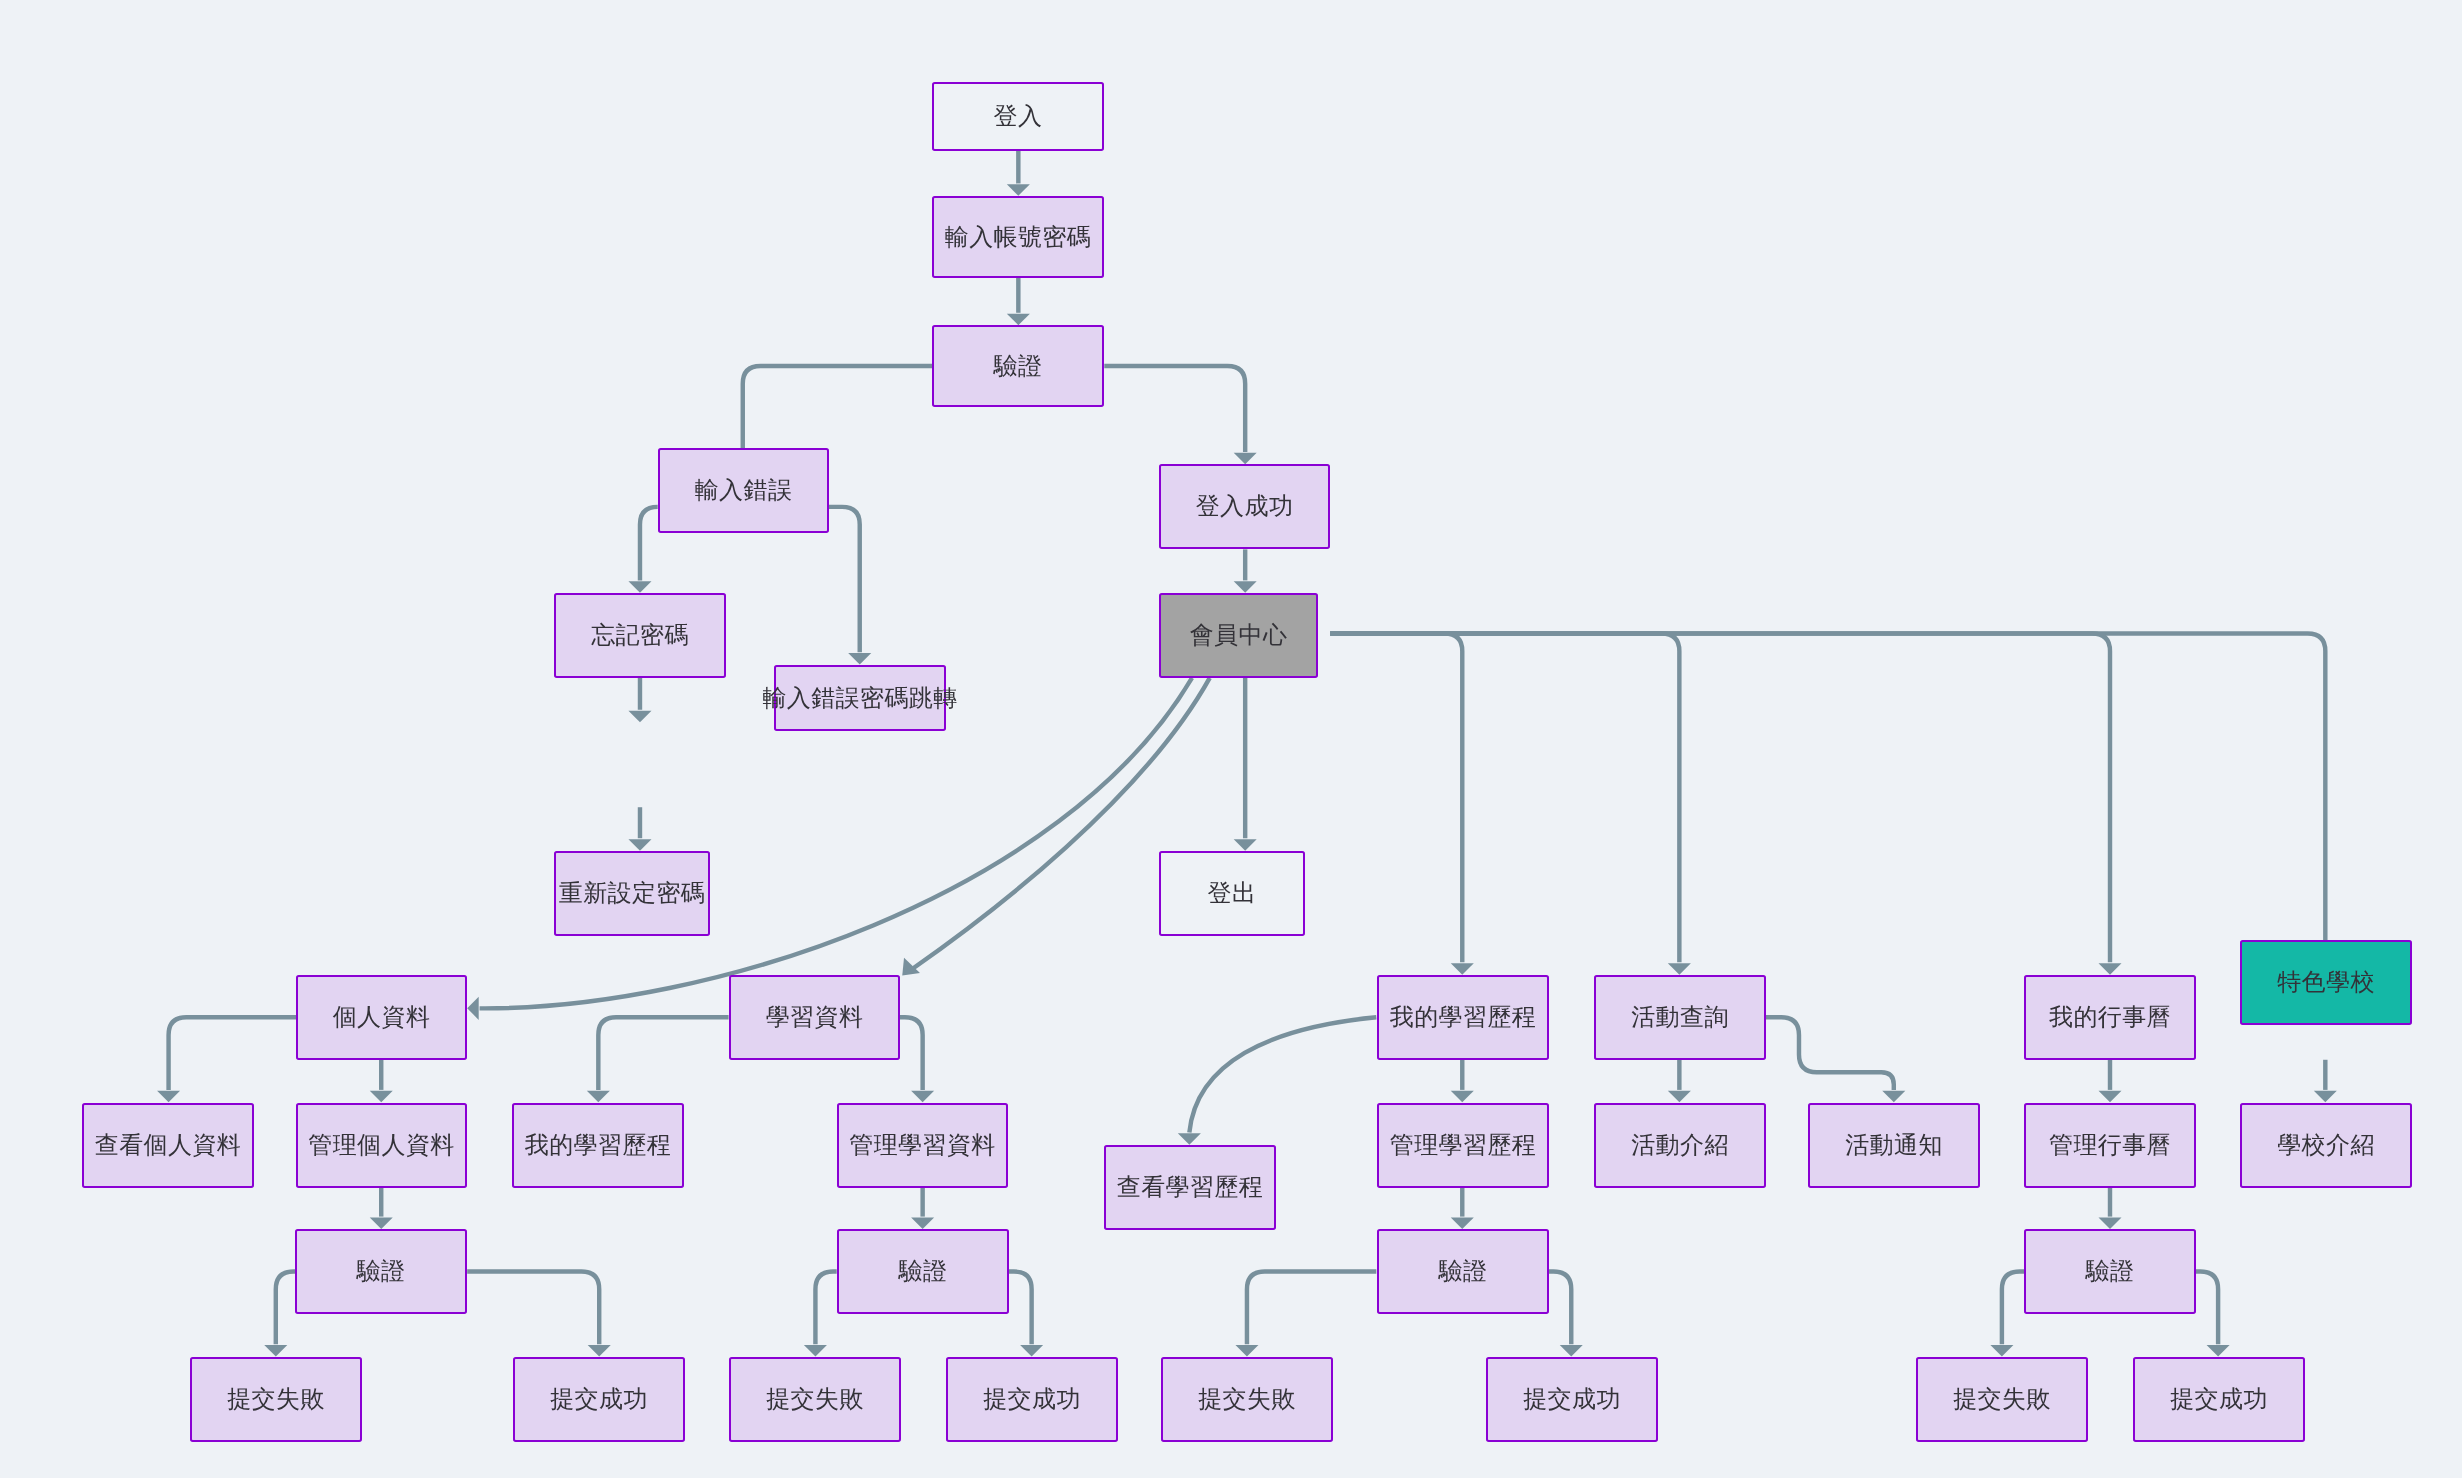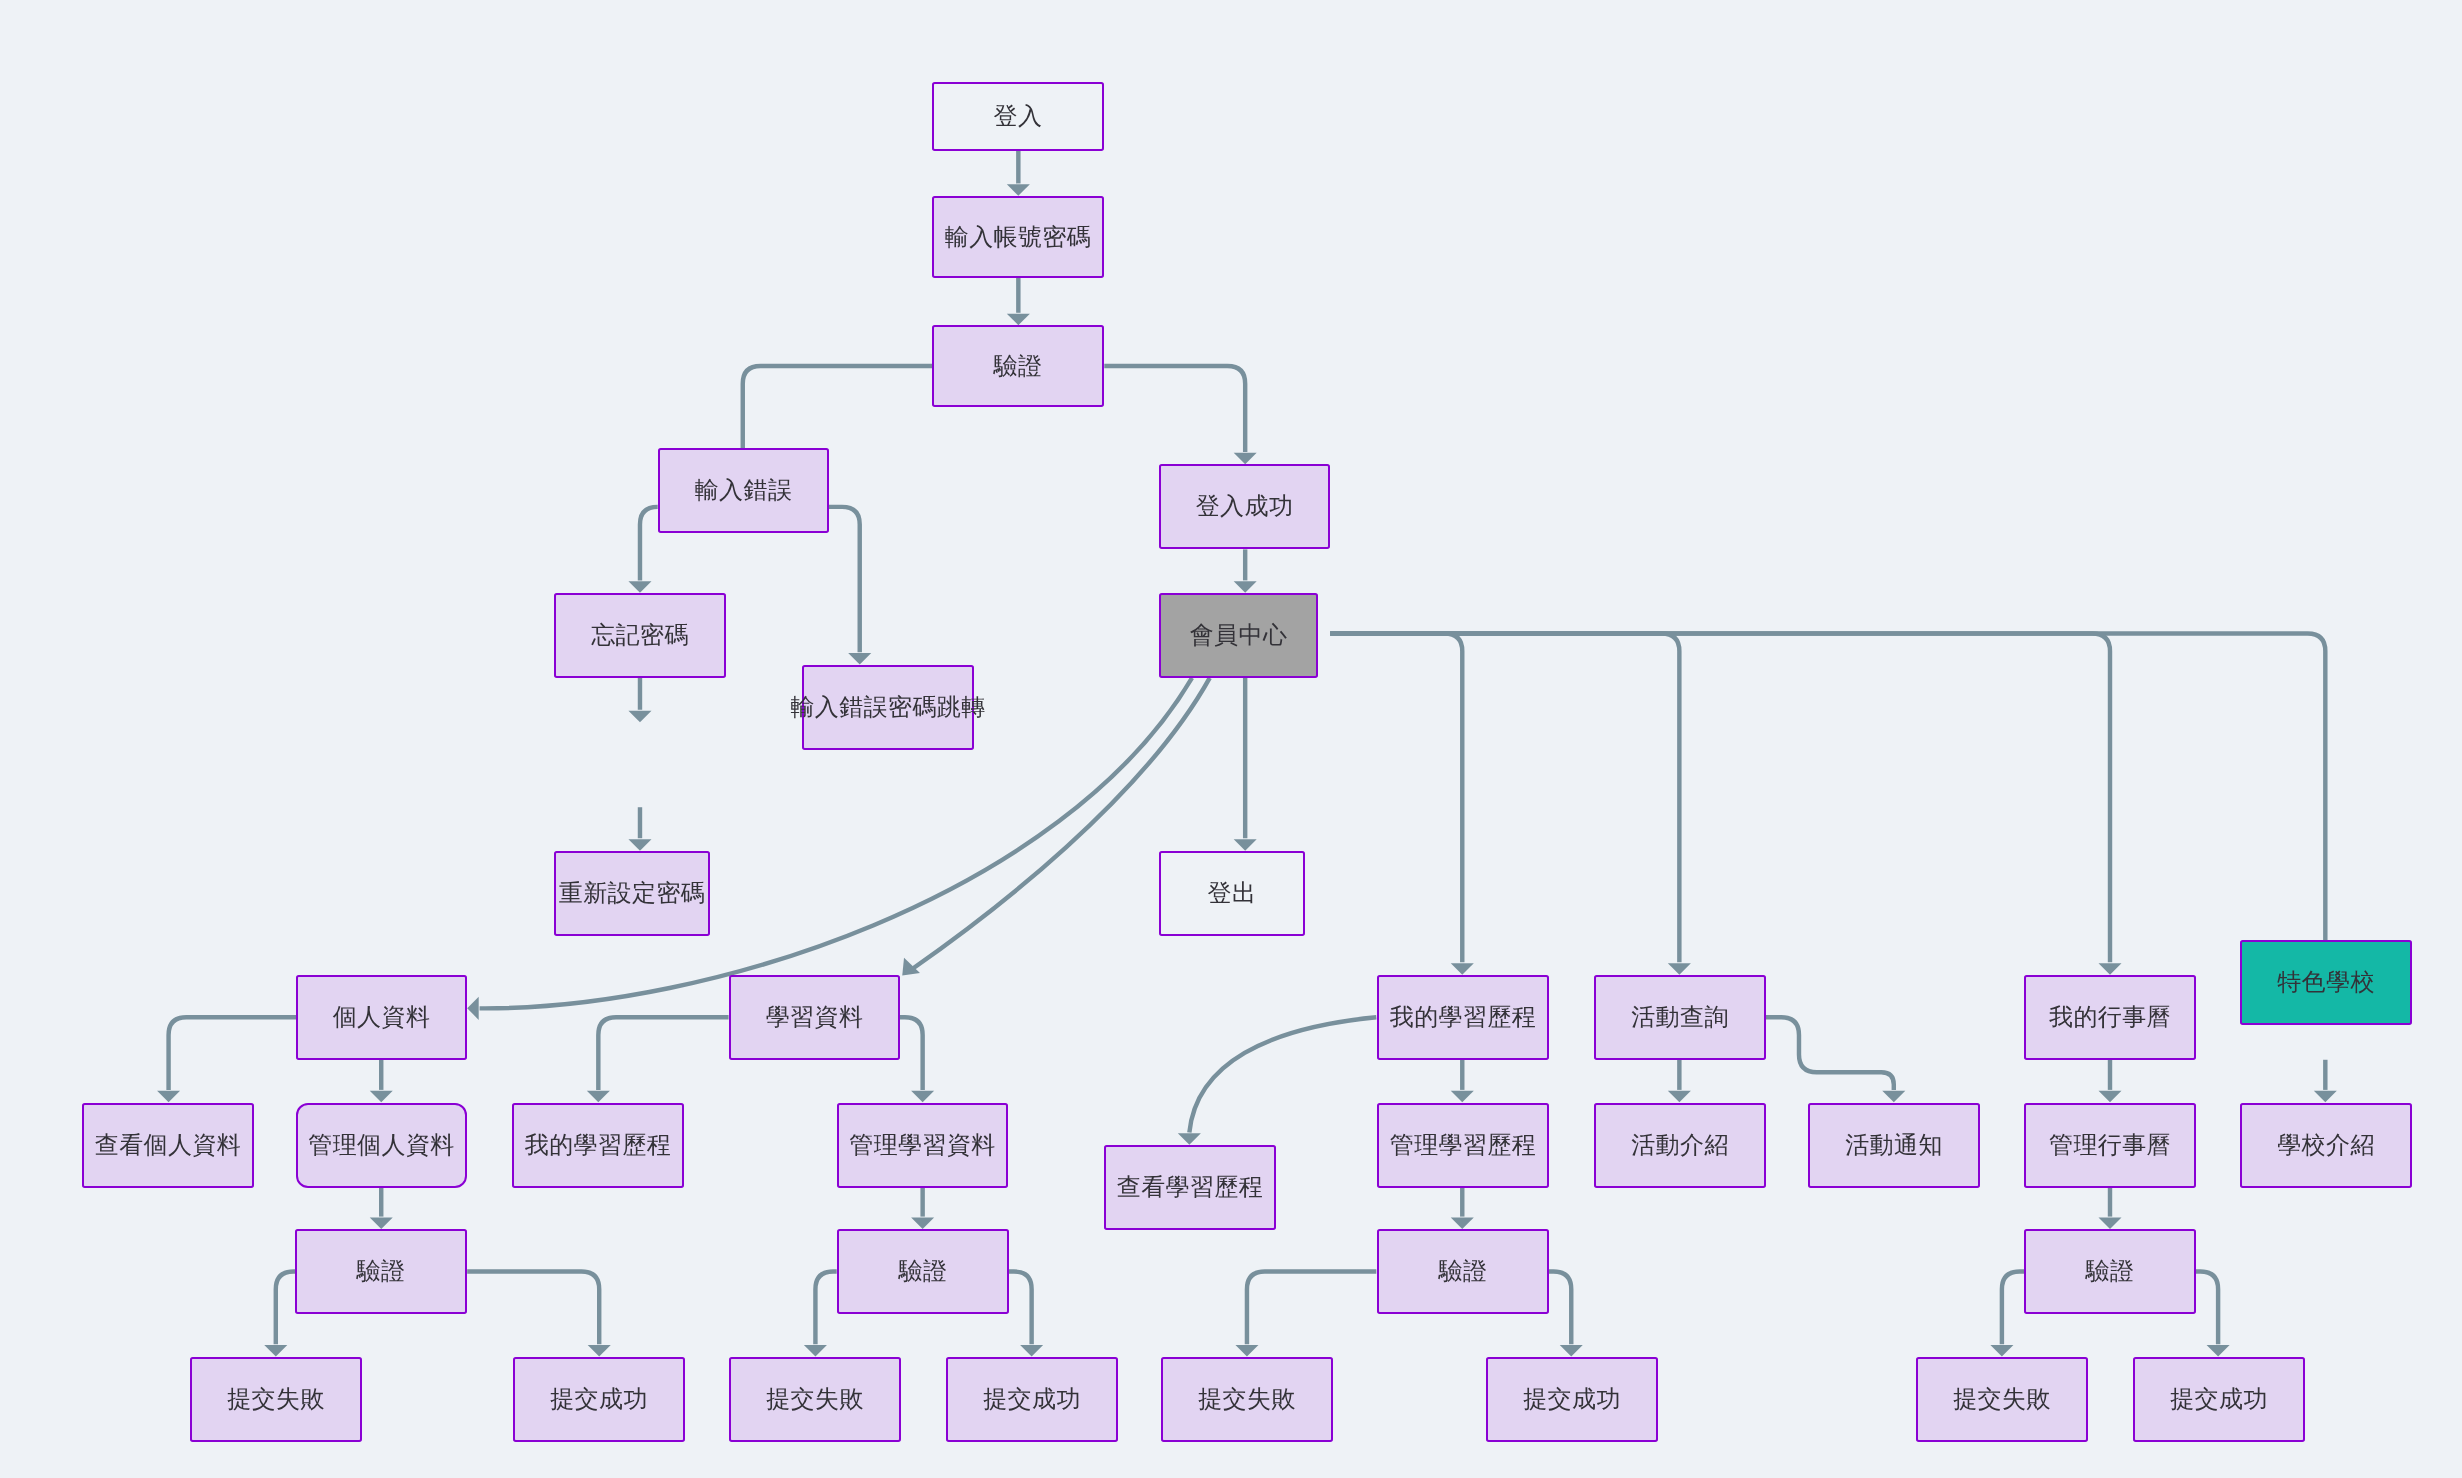--- a/index.html
+++ b/index.html
@@ -234,21 +234,21 @@
       </div>
       <div class="node" style="left: 1159px; top: 464px; width: 171px; height: 85px; border-color: rgb(138, 0, 212); background: rgb(226, 212, 242); color: rgb(51, 50, 56);">
         <span>登入成功</span>
       </div>
       <div class="node" style="left: 554px; top: 593px; width: 172px; height: 85px; border-color: rgb(138, 0, 212); background: rgb(226, 212, 242); color: rgb(51, 50, 56);">
         <span>忘記密碼</span>
       </div>
       <div class="node" style="left: 1159px; top: 593px; width: 159px; height: 85px; border-color: rgb(138, 0, 212); background: #a3a3a3; color: rgb(51, 50, 56); text-align: right;">
         <span>會員中心</span>
       </div>
-      <div class="node" style="left: 774px; top: 665px; width: 172px; height: 85px; border-color: rgb(138, 0, 212); background: rgb(226, 212, 242); color: rgb(51, 50, 56); margin-left: 28px;">
+      <div class="node" style="left: 774px; top: 665px; width: 172px; height: 66px; border-color: rgb(138, 0, 212); background: rgb(226, 212, 242); color: rgb(51, 50, 56);">
         <span>輸入錯誤密碼跳轉</span>
       </div>
       <div class="node" style="left: 554px; top: 851px; width: 156px; height: 85px; border-color: rgb(138, 0, 212); background: rgb(226, 212, 242); color: rgb(51, 50, 56);">
         <span>重新設定密碼</span>
       </div>
       <div class="node plain" style="left: 1159px; top: 851px; width: 146px; height: 85px; border-color: rgb(138, 0, 212); background: rgb(238, 242, 246); color: rgb(51, 50, 56);">
         <span>登出</span>
       </div>
       <div class="node" style="left: 296px; top: 975px; width: 171px; height: 85px; border-color: rgb(138, 0, 212); background: rgb(226, 212, 242); color: rgb(51, 50, 56);">
         <span>個人資料</span>
@@ -264,21 +264,21 @@
       </div>
       <div class="node" style="left: 2024px; top: 975px; width: 172px; height: 85px; border-color: rgb(138, 0, 212); background: rgb(226, 212, 242); color: rgb(51, 50, 56);">
         <span>我的行事曆</span>
       </div>
       <div class="node" style="left: 2240px; top: 940px; width: 172px; height: 85px; border-color: rgb(138, 0, 212); background: #14b8a6; color: rgb(51, 50, 56);">
         <span>特色學校</span>
       </div>
       <div class="node" style="left: 82px; top: 1103px; width: 172px; height: 85px; border-color: rgb(138, 0, 212); background: rgb(226, 212, 242); color: rgb(51, 50, 56);">
         <span>查看個人資料</span>
       </div>
-      <div class="node" style="left: 296px; top: 1103px; width: 171px; height: 85px; border-color: rgb(138, 0, 212); background: rgb(226, 212, 242); color: rgb(51, 50, 56); border-radius: 12px;">
+      <div class="node" style="left: 296px; top: 1103px; width: 171px; height: 85px; border-color: rgb(138, 0, 212); background: rgb(226, 212, 242); color: rgb(51, 50, 56);">
         <span>管理個人資料</span>
       </div>
       <div class="node" style="left: 512px; top: 1103px; width: 172px; height: 85px; border-color: rgb(138, 0, 212); background: rgb(226, 212, 242); color: rgb(51, 50, 56);">
         <span>我的學習歷程</span>
       </div>
       <div class="node" style="left: 837px; top: 1103px; width: 171px; height: 85px; border-color: rgb(138, 0, 212); background: rgb(226, 212, 242); color: rgb(51, 50, 56);">
         <span>管理學習資料</span>
       </div>
       <div class="node" style="left: 1377px; top: 1103px; width: 172px; height: 85px; border-color: rgb(138, 0, 212); background: rgb(226, 212, 242); color: rgb(51, 50, 56);">
         <span>管理學習歷程</span>

